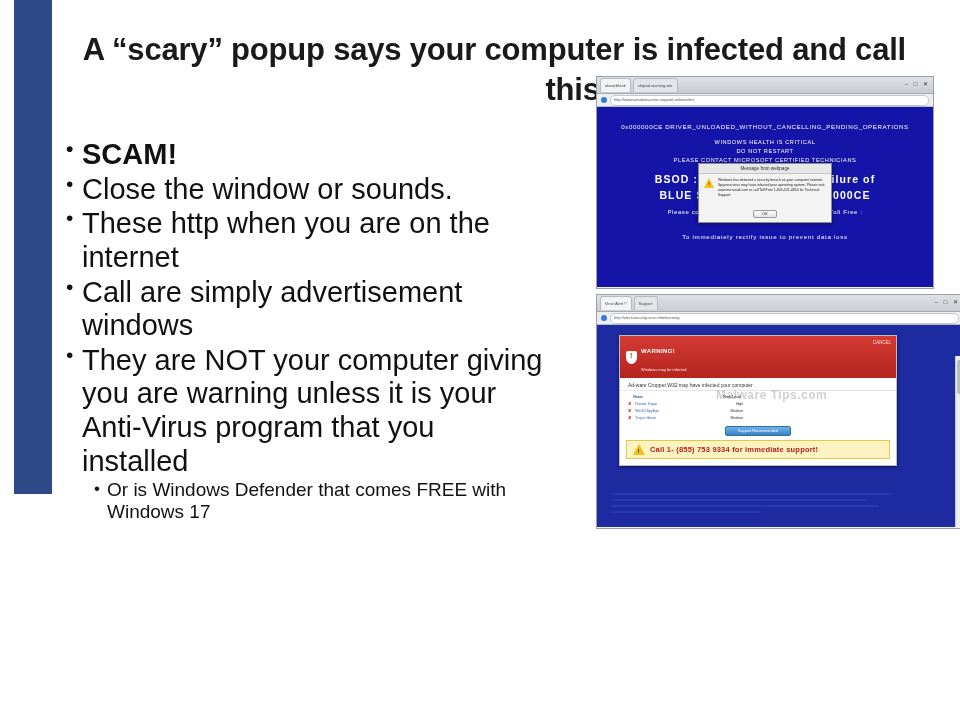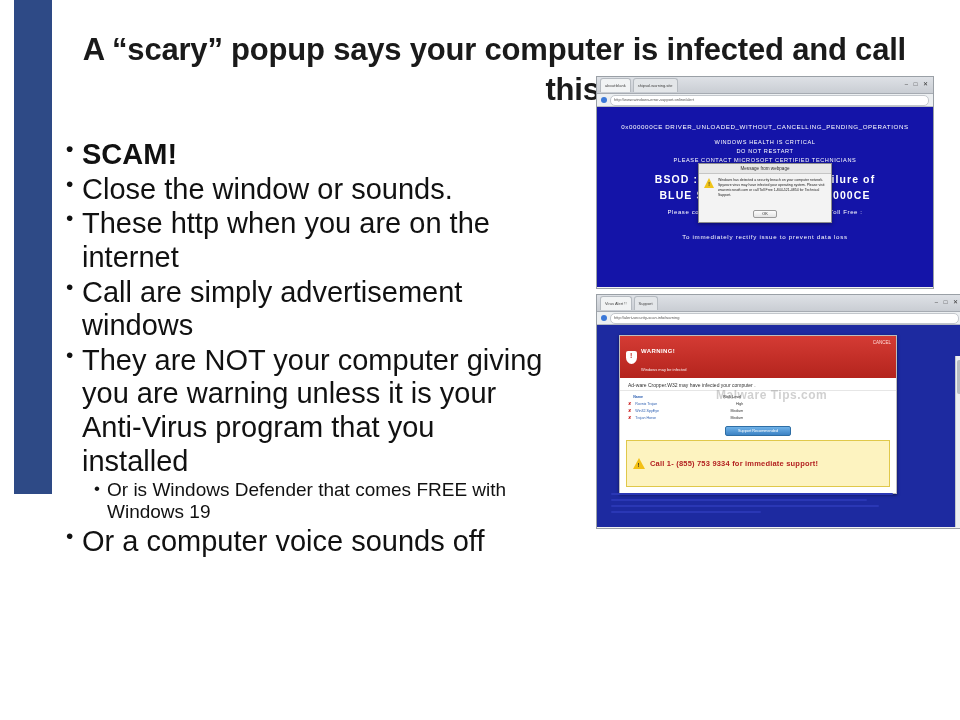--- a/index.html
+++ b/index.html
@@ -384,21 +384,21 @@
     border-radius: 2px;
     padding: 2px 0;
   }
   .call-bar {
     margin: 0 6px 6px 6px;
     background: #fdf3c0;
     border: 1px solid #e0c84a;
     display: flex;
     align-items: center;
     gap: 5px;
-    padding: 17px 6px;
+    padding: 3px 6px;
     text-align: right;
   }
   .call-icon {
     width: 12px; height: 11px;
     position: relative;
     flex: 0 0 auto;
   }
   .call-icon::before {
     content: "";
     position: absolute; left: 0; top: 0;
@@ -457,22 +457,21 @@
 <div class="left-bar"></div>
 
 <div class="slide-title">A “scary” popup says your computer is infected and call this number immediately</div>
 
 <div class="body-list">
   <div class="bullet bold">SCAM!</div>
   <div class="bullet"> Close the window or sounds.</div>
   <div class="bullet">These http when you are on the internet</div>
   <div class="bullet">Call are simply advertisement windows</div>
   <div class="bullet">They are NOT your computer giving you are warning unless it is your Anti-Virus program that you installed</div>
-  <div class="bullet sub">Or is Windows Defender that comes FREE with Windows 19</div>
-  <div class="bullet">Or a computer voice sounds off</div>
+  <div class="bullet sub">Or is Windows Defender that comes FREE with Windows 17</div>
 </div>
 
 <div class="shot shot-bsod">
   <div class="chrome">
     <div class="chrome-tab">about:blank</div>
     <div class="chrome-tab second">shipsol.warning.site</div>
     <div class="win-ctrls">– □ ✕</div>
   </div>
   <div class="addrbar">
     <span class="addr-dot"></span>

